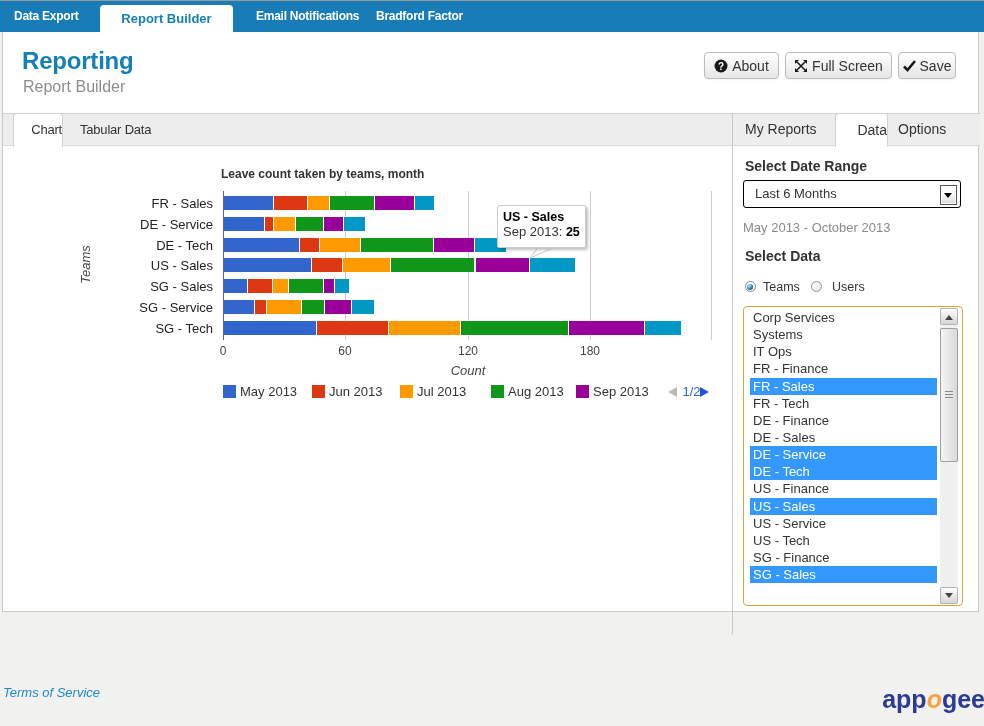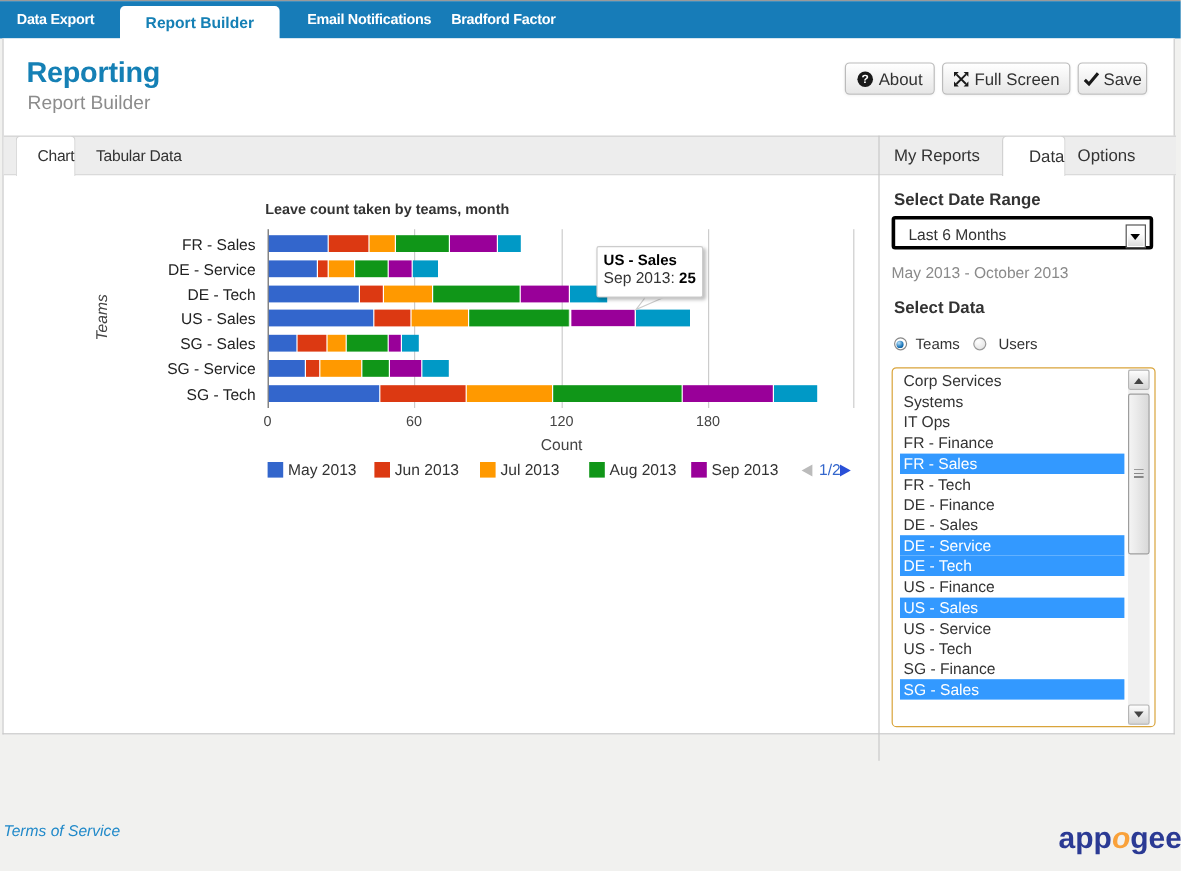--- a/index.html
+++ b/index.html
@@ -30,32 +30,32 @@
 .wtab{position:absolute;top:81px;height:34px;background:#fff;border:1px solid #d2d2d2;border-bottom:none;
  border-radius:4px 4px 0 0;box-sizing:border-box;text-align:right;font-size:13px;letter-spacing:-0.2px;color:#333;line-height:32px}
 #vsep{position:absolute;left:729px;top:81px;width:1px;height:521px;background:#c9c9c9}
 
 #ctitle{position:absolute;left:218px;top:135px;font-size:12px;font-weight:bold;color:#333}
 .ylab{position:absolute;width:140px;text-align:right;font-size:13px;color:#222}
 #yaxis{position:absolute;left:220px;top:159px;width:1px;height:149px;background:#666}
 .grid{position:absolute;top:159px;width:1px;height:149px;background:#ccc}
 .seg{position:absolute;height:14px}
 .xlab{position:absolute;top:312px;width:40px;text-align:center;font-size:12px;color:#444}
-#count{position:absolute;left:425px;top:331px;width:80px;text-align:center;font-size:13px;color:#444}
+#count{position:absolute;left:425px;top:331px;width:80px;text-align:center;font-size:13px;font-style:italic;color:#444}
 #teams{position:absolute;left:47px;top:225px;width:70px;text-align:center;font-size:13px;font-style:italic;color:#444;transform:rotate(-90deg)}
 .lsq{position:absolute;top:353px;width:13px;height:13px}
 .llab{position:absolute;top:352px;font-size:13px;color:#333}
 
 #tip{position:absolute;left:494px;top:173px;width:89px;height:43px;background:#fff;border:1px solid #ccc;
  border-radius:2px;box-shadow:2px 2px 3px rgba(0,0,0,.25);box-sizing:border-box}
 #tip b{display:block;margin:4px 0 0 5px;font-size:12.5px;color:#000}
 #tip span{display:block;margin:0 0 0 5px;font-size:13px;color:#333}
 
 .rh{position:absolute;font-size:14px;font-weight:bold;color:#333}
-#sel{position:absolute;left:740px;top:148px;width:218px;height:28px;background:#fff;border:3px solid #000000;
+#sel{position:absolute;left:740px;top:148px;width:218px;height:28px;background:#fff;border:1px solid #000000;
  border-radius:3px;box-sizing:border-box;font-size:13px;color:#333;line-height:26px}
 #sel .ar{position:absolute;right:3px;top:4px;width:17px;height:20px;box-sizing:border-box;
  border:1px solid #555;background:linear-gradient(#fdfdfd 40%,#d9d9d9);box-shadow:inset 0 0 0 1px #fff}
 #sel .ar:after{content:"";position:absolute;left:3px;top:7px;border:4.5px solid transparent;border-top:5px solid #000}
 #range{position:absolute;left:740px;top:187.5px;font-size:13px;color:#8a8a8a}
 .radio{position:absolute;width:11px;height:11px;border-radius:50%;box-sizing:border-box;
  border:1px solid #999;background:radial-gradient(circle at 35% 30%,#fff,#ddd)}
 .radio.on{background:#fff;border-color:#888}
 .radio.on:after{content:"";position:absolute;left:1.5px;top:1.5px;width:6px;height:6px;border-radius:50%;
  background:radial-gradient(circle at 35% 30%,#9fd0f0 10%,#1b75b8 60%,#0a4e80)}

